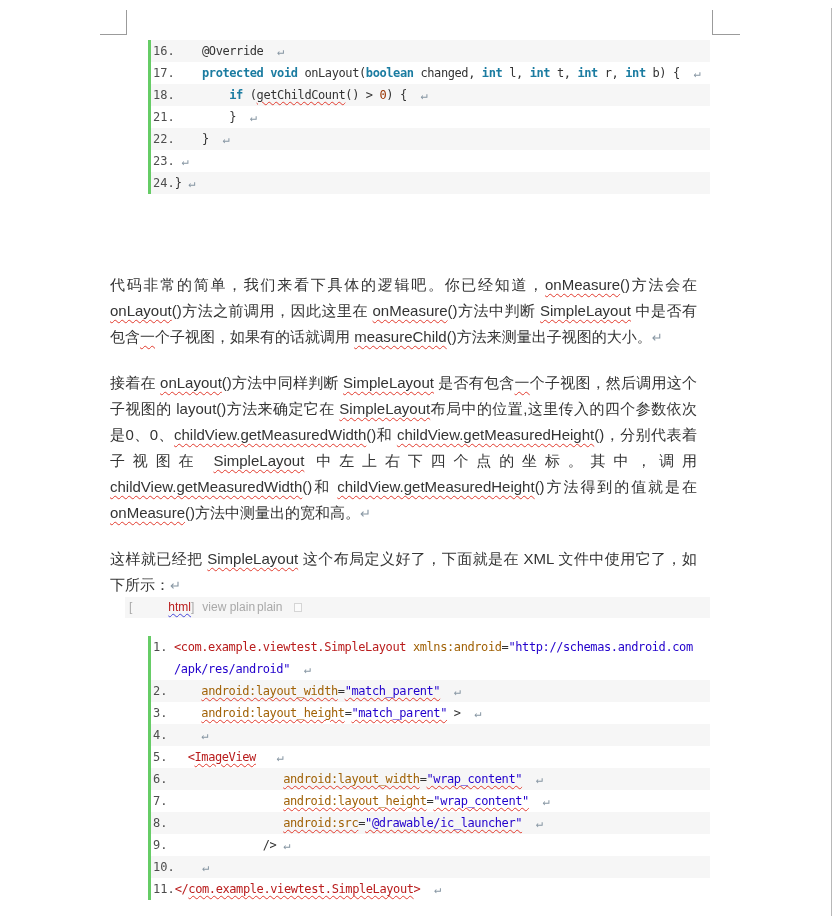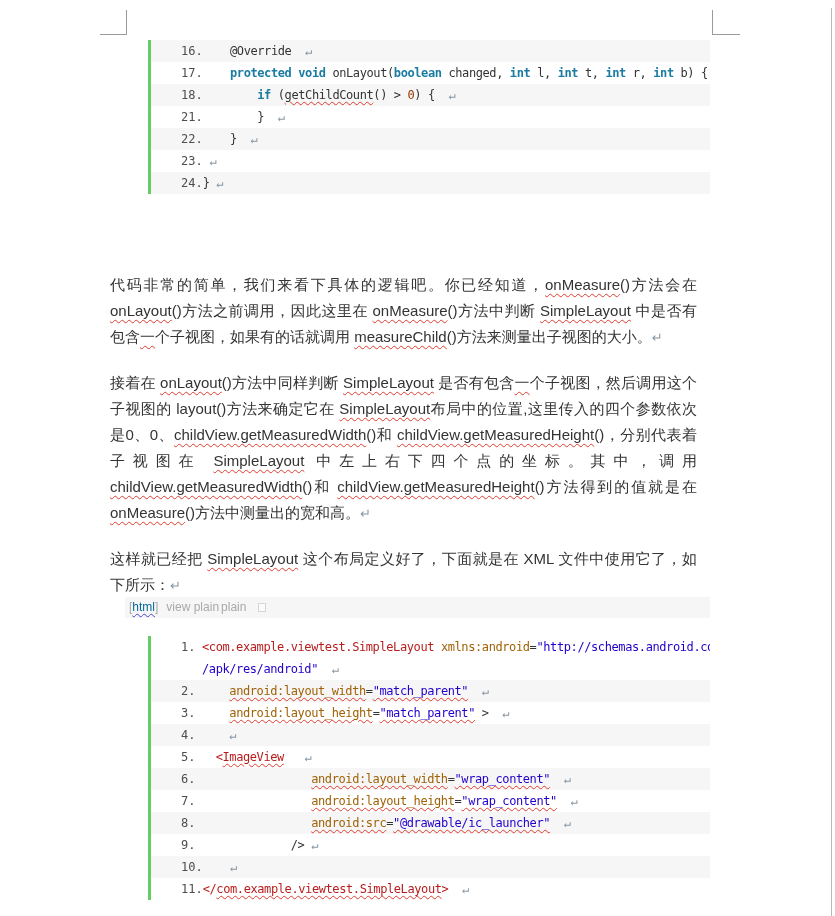--- a/index.html
+++ b/index.html
@@ -27,21 +27,21 @@
   }
   
   .codeblock {
     position: absolute; left: 148px; width: 562px;
     border-left: 3px solid #66cc66;
     font-family: "DejaVu Sans Mono", "Liberation Mono", monospace;
     font-size: 12px;
   }
   #code1 { top: 40px; }
   #code2 { top: 636px; }
-  .crow { display: flex; line-height: 22px; background: #ffffff; padding-left: 28px; }
+  .crow { display: flex; line-height: 22px; background: #ffffff; }
   .crow.alt { background: #f6f6f6; }
   .ln { flex: 0 0 23px; padding-left: 2px; color: #4d4d4d; }
   .ctext { flex: 1; white-space: pre; overflow: hidden; letter-spacing: -0.4px; color: #333333; }
   .sg-kw  { color: #1b7ca1; font-weight: bold; }
   .sg-lit { color: #993300; }
   .sg-tag { color: #b91c1c; font-weight: normal; }
   .sg-attr{ color: #a16207; }
   .sg-val { color: #2200cc; }
   .sg-ret { color: #8796a3; }
   .wavy {
@@ -60,24 +60,25 @@
   .paras .sg-ret { font-size: 13px; }
   .paras .wavy { text-underline-offset: 3px; }
   
   .toolbar {
     position: absolute; left: 125px; top: 597px; width: 585px; height: 21px;
     background: #f6f6f6; color: #a9a9a9; font-size: 12px; line-height: 21px;
     padding-left: 4px;
   }
   .tb-bracket { color: #a9a9a9; }
   .tb-lang {
-    color: #0369a1; cursor: pointer;
+    color: #b91c1c; cursor: pointer;
     text-decoration-line: underline; text-decoration-style: wavy;
     text-decoration-color: #4646d9; text-decoration-thickness: 1px;
     text-underline-offset: 2px;
+    padding-left: 36px;
   }
   .tb-link { color: #a9a9a9; margin-left: 8px; cursor: pointer; text-align: center; }
   .tb-link.copy { margin-left: 2px; }
   .tb-icon {
     display: inline-block; width: 8px; height: 9px; margin-left: 12px;
     border: 1px solid #d5d5d5; vertical-align: middle; background: #fbfbfb;
   }
 </style>
 </head>
 <body>

